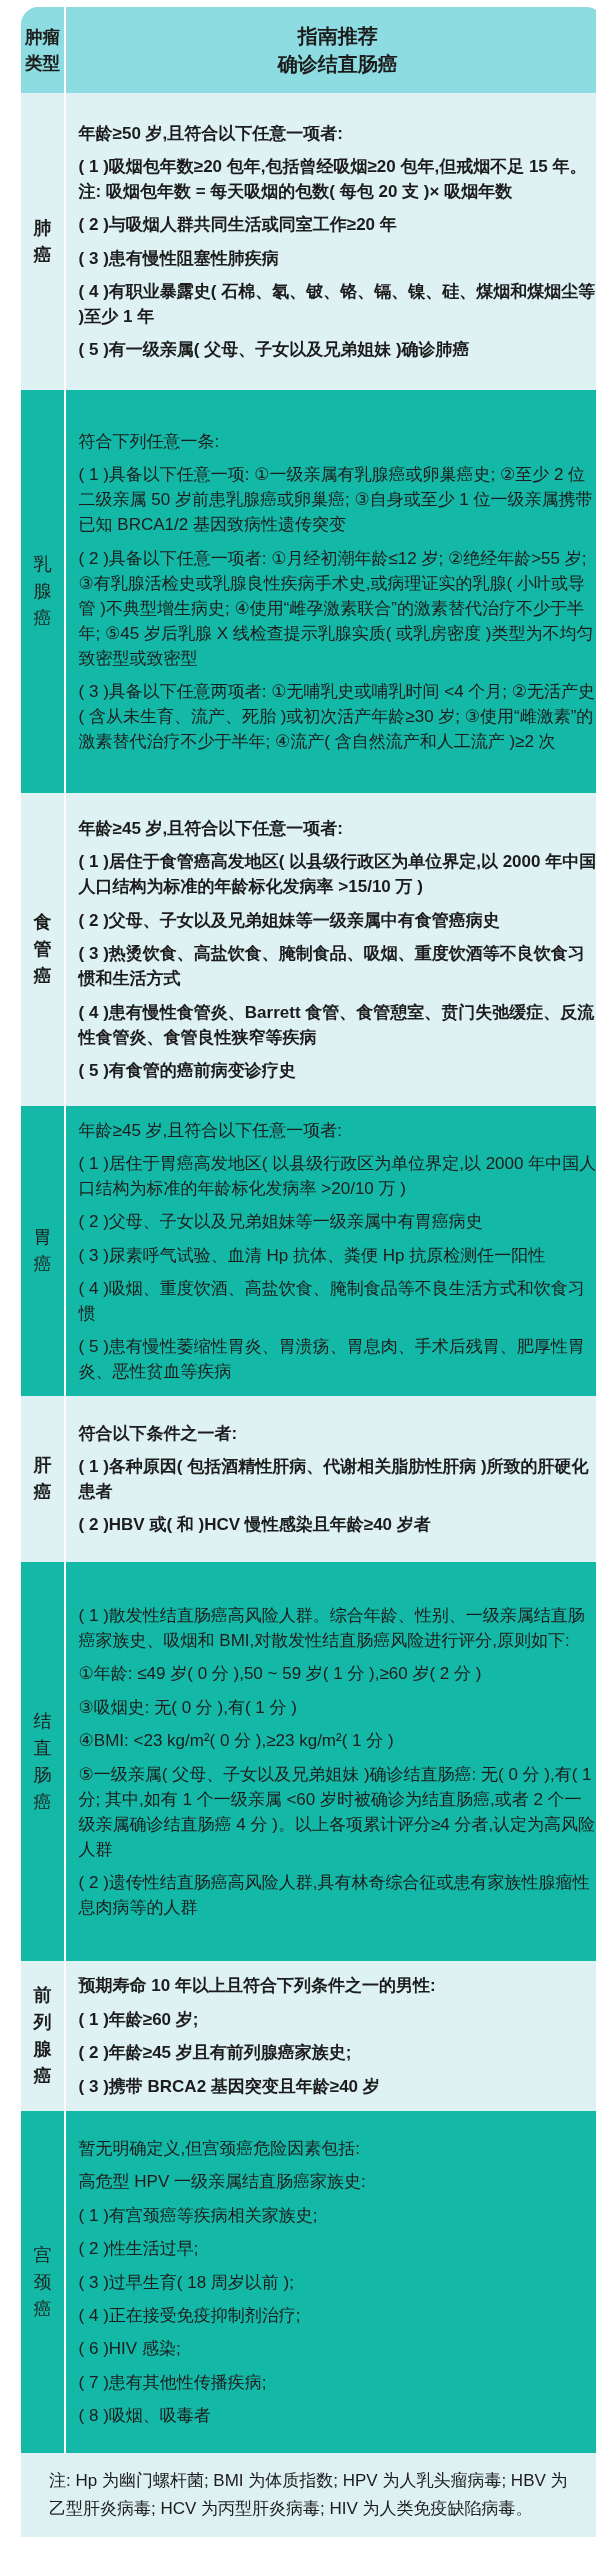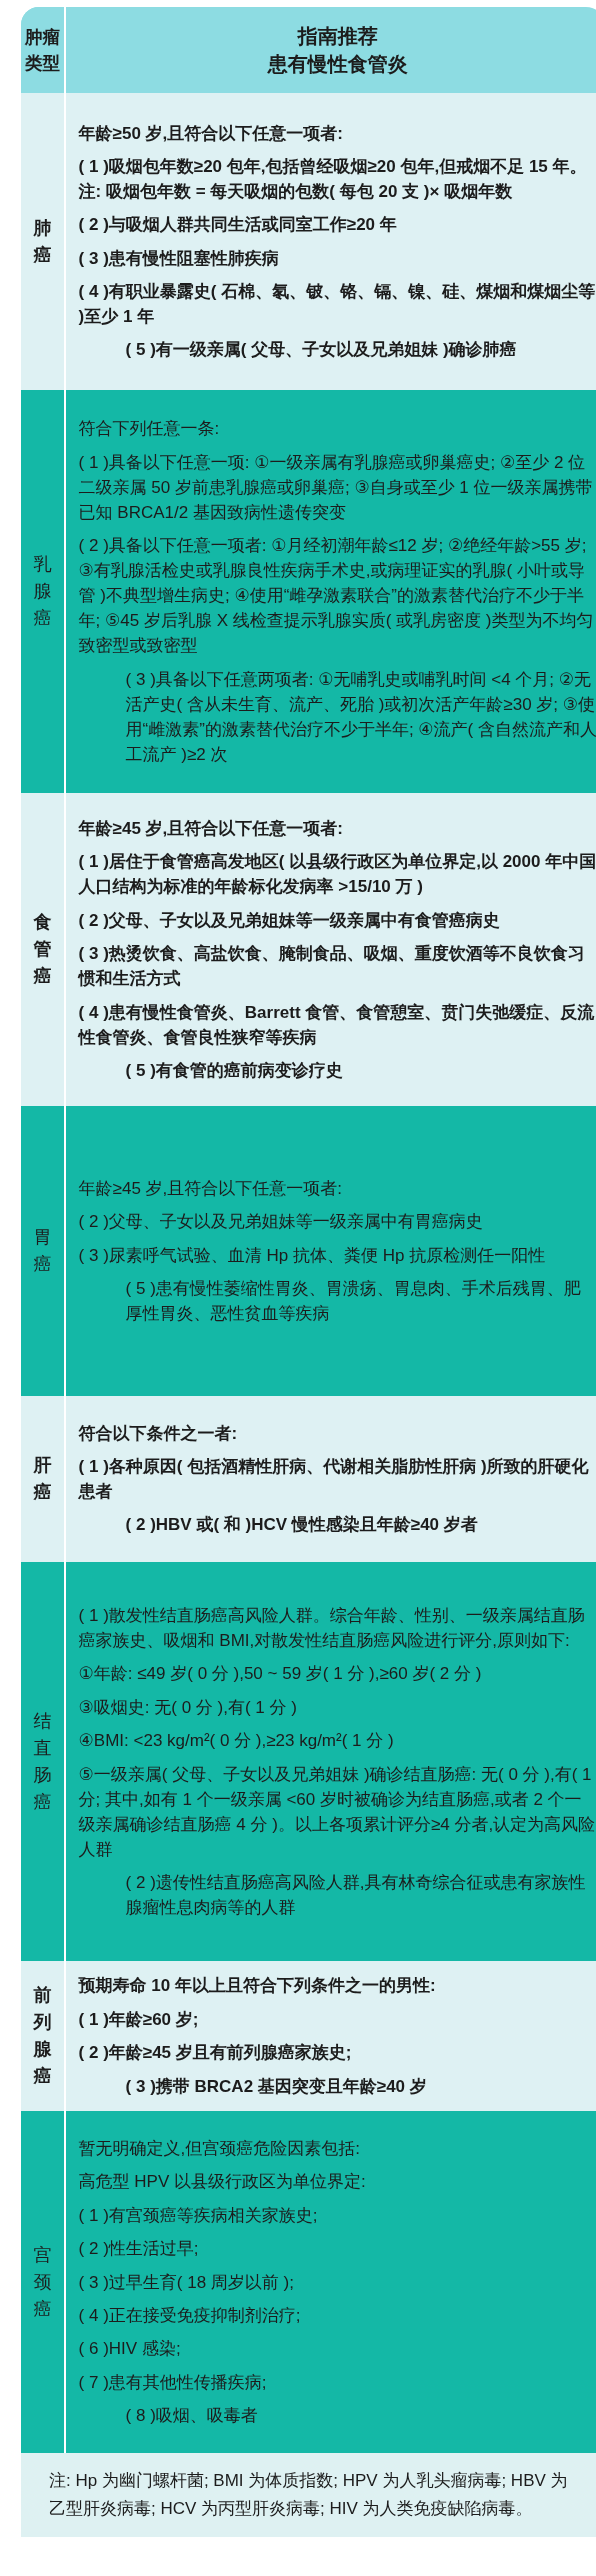--- a/index.html
+++ b/index.html
@@ -17,21 +17,21 @@
     flex:0 0 43px;display:flex;align-items:center;justify-content:center;
     text-align:center;font-size:18px;line-height:1.5;
     white-space:pre-line;border-right:2.8px solid #ffffff;
   }
   .def-cell{
     flex:1 1 auto;display:flex;flex-direction:column;justify-content:center;
     padding:4.2px 7px 4.2px 12.6px;font-size:17px;line-height:25px;
   }
   .para{margin:4.2px 0;}
   .para:first-child{margin-top:0;}
-  .para:last-child{margin-bottom:0;margin-left:47px;}
+  .para:last-child{margin-bottom:0;}
   
   .header-row{height:86px;}
   .header-row .type-cell{font-weight:700;font-size:17.5px;}
   .header-row .def-cell{align-items:center;justify-content:center;text-align:center;
     font-weight:700;font-size:20px;line-height:28px;}
   
   .shade-header{background:#8ddce2;}
   .shade-header .type-cell{background:#8ddce2;}
   .shade-light .type-cell,.shade-light .def-cell{background:#def1f3;font-weight:bold;}
   .shade-cyan .type-cell,.shade-cyan .def-cell{background:#14b8a6;}
@@ -53,21 +53,21 @@
 </head>
 <body>
 
 <div class="cancer-table">
 
   <div class="row header-row shade-header">
     <div class="type-cell">肿瘤
 类型</div>
     <div class="def-cell">
       <div>指南推荐</div>
-      <div>患有慢性食管炎</div>
+      <div>确诊结直肠癌</div>
     </div>
   </div>
 
   <div class="row shade-light h-lung">
     <div class="type-cell">肺
 癌</div>
     <div class="def-cell">
         <p class="para">年龄≥50 岁,且符合以下任意一项者:</p>
         <p class="para">( 1 )吸烟包年数≥20 包年,包括曾经吸烟≥20 包年,但戒烟不足 15 年。注: 吸烟包年数 = 每天吸烟的包数( 每包 20 支 )× 吸烟年数</p>
         <p class="para">( 2 )与吸烟人群共同生活或同室工作≥20 年</p>
@@ -101,22 +101,24 @@
         <p class="para">( 4 )患有慢性食管炎、Barrett 食管、食管憩室、贲门失弛缓症、反流性食管炎、食管良性狭窄等疾病</p>
         <p class="para">( 5 )有食管的癌前病变诊疗史</p>
       </div>
   </div>
 
   <div class="row shade-cyan h-stomach">
     <div class="type-cell">胃
 癌</div>
     <div class="def-cell">
         <p class="para">年龄≥45 岁,且符合以下任意一项者:</p>
+        <p class="para">( 1 )居住于胃癌高发地区( 以县级行政区为单位界定,以 2000 年中国人口结构为标准的年龄标化发病率 &gt;20/10 万 )</p>
         <p class="para">( 2 )父母、子女以及兄弟姐妹等一级亲属中有胃癌病史</p>
         <p class="para">( 3 )尿素呼气试验、血清 Hp 抗体、粪便 Hp 抗原检测任一阳性</p>
+        <p class="para">( 4 )吸烟、重度饮酒、高盐饮食、腌制食品等不良生活方式和饮食习惯</p>
         <p class="para">( 5 )患有慢性萎缩性胃炎、胃溃疡、胃息肉、手术后残胃、肥厚性胃炎、恶性贫血等疾病</p>
       </div>
   </div>
 
   <div class="row shade-light h-liver">
     <div class="type-cell">肝
 癌</div>
     <div class="def-cell">
         <p class="para">符合以下条件之一者:</p>
         <p class="para">( 1 )各种原因( 包括酒精性肝病、代谢相关脂肪性肝病 )所致的肝硬化患者</p>
@@ -151,21 +153,21 @@
         <p class="para">( 3 )携带 BRCA2 基因突变且年龄≥40 岁</p>
       </div>
   </div>
 
   <div class="row shade-cyan h-cervical">
     <div class="type-cell">宫
 颈
 癌</div>
     <div class="def-cell">
         <p class="para">暂无明确定义,但宫颈癌危险因素包括:</p>
-        <p class="para">高危型 HPV 以县级行政区为单位界定:</p>
+        <p class="para">高危型 HPV 一级亲属结直肠癌家族史:</p>
         <p class="para">( 1 )有宫颈癌等疾病相关家族史;</p>
         <p class="para">( 2 )性生活过早;</p>
         <p class="para">( 3 )过早生育( 18 周岁以前 );</p>
         <p class="para">( 4 )正在接受免疫抑制剂治疗;</p>
         <p class="para">( 6 )HIV 感染;</p>
         <p class="para">( 7 )患有其他性传播疾病;</p>
         <p class="para">( 8 )吸烟、吸毒者</p>
       </div>
   </div>
 

